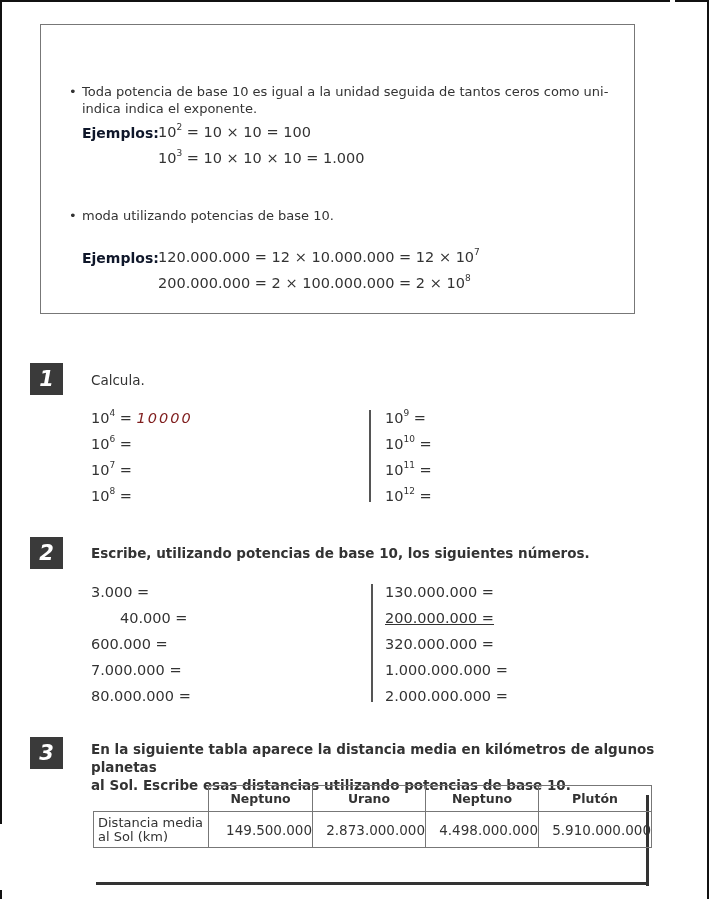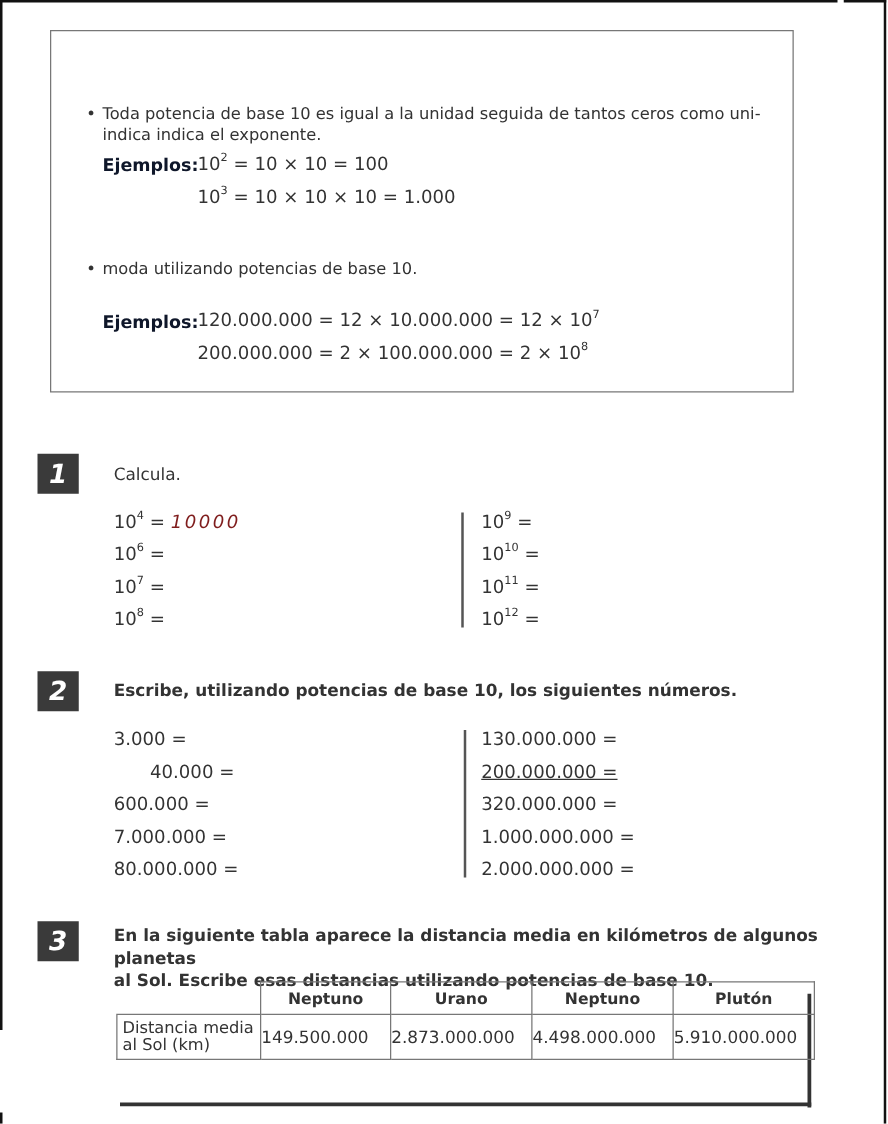--- a/index.html
+++ b/index.html
@@ -36,21 +36,21 @@
   .vline { position:absolute; width:1.5px; background:#555; }
   .handwrite { color:#7f1d1d; font-style:italic; letter-spacing:2px; }
 
   table.planets {
     position:absolute; left:93px; top:785px; border-collapse:collapse;
     font-size:13px; color:#333;
   }
   table.planets td, table.planets th { border:1px solid #777; padding:0; }
   table.planets th { font-weight:bold; height:25px; font-size:12.5px; }
   table.planets td.rowhead { text-align:left; padding-left:4px; width:110px; line-height:14px; }
-  table.planets td.val { text-align:left; font-size:13.5px; }
+  table.planets td.val { text-align:right; font-size:13.5px; }
   table.planets tr.r1 td { height:35px; }
   table.planets tr.r2 td { height:34px; }
   .th-empty { border-top:none !important; border-left:none !important; }
   .shadow-r { position:absolute; left:646px; top:795px; width:3px; height:91px; background:#333; }
   .shadow-b { position:absolute; left:96px; top:882px; width:553px; height:3px; background:#333; }
 </style>
 </head>
 <body>
 
 <div class="frame-top"></div>

